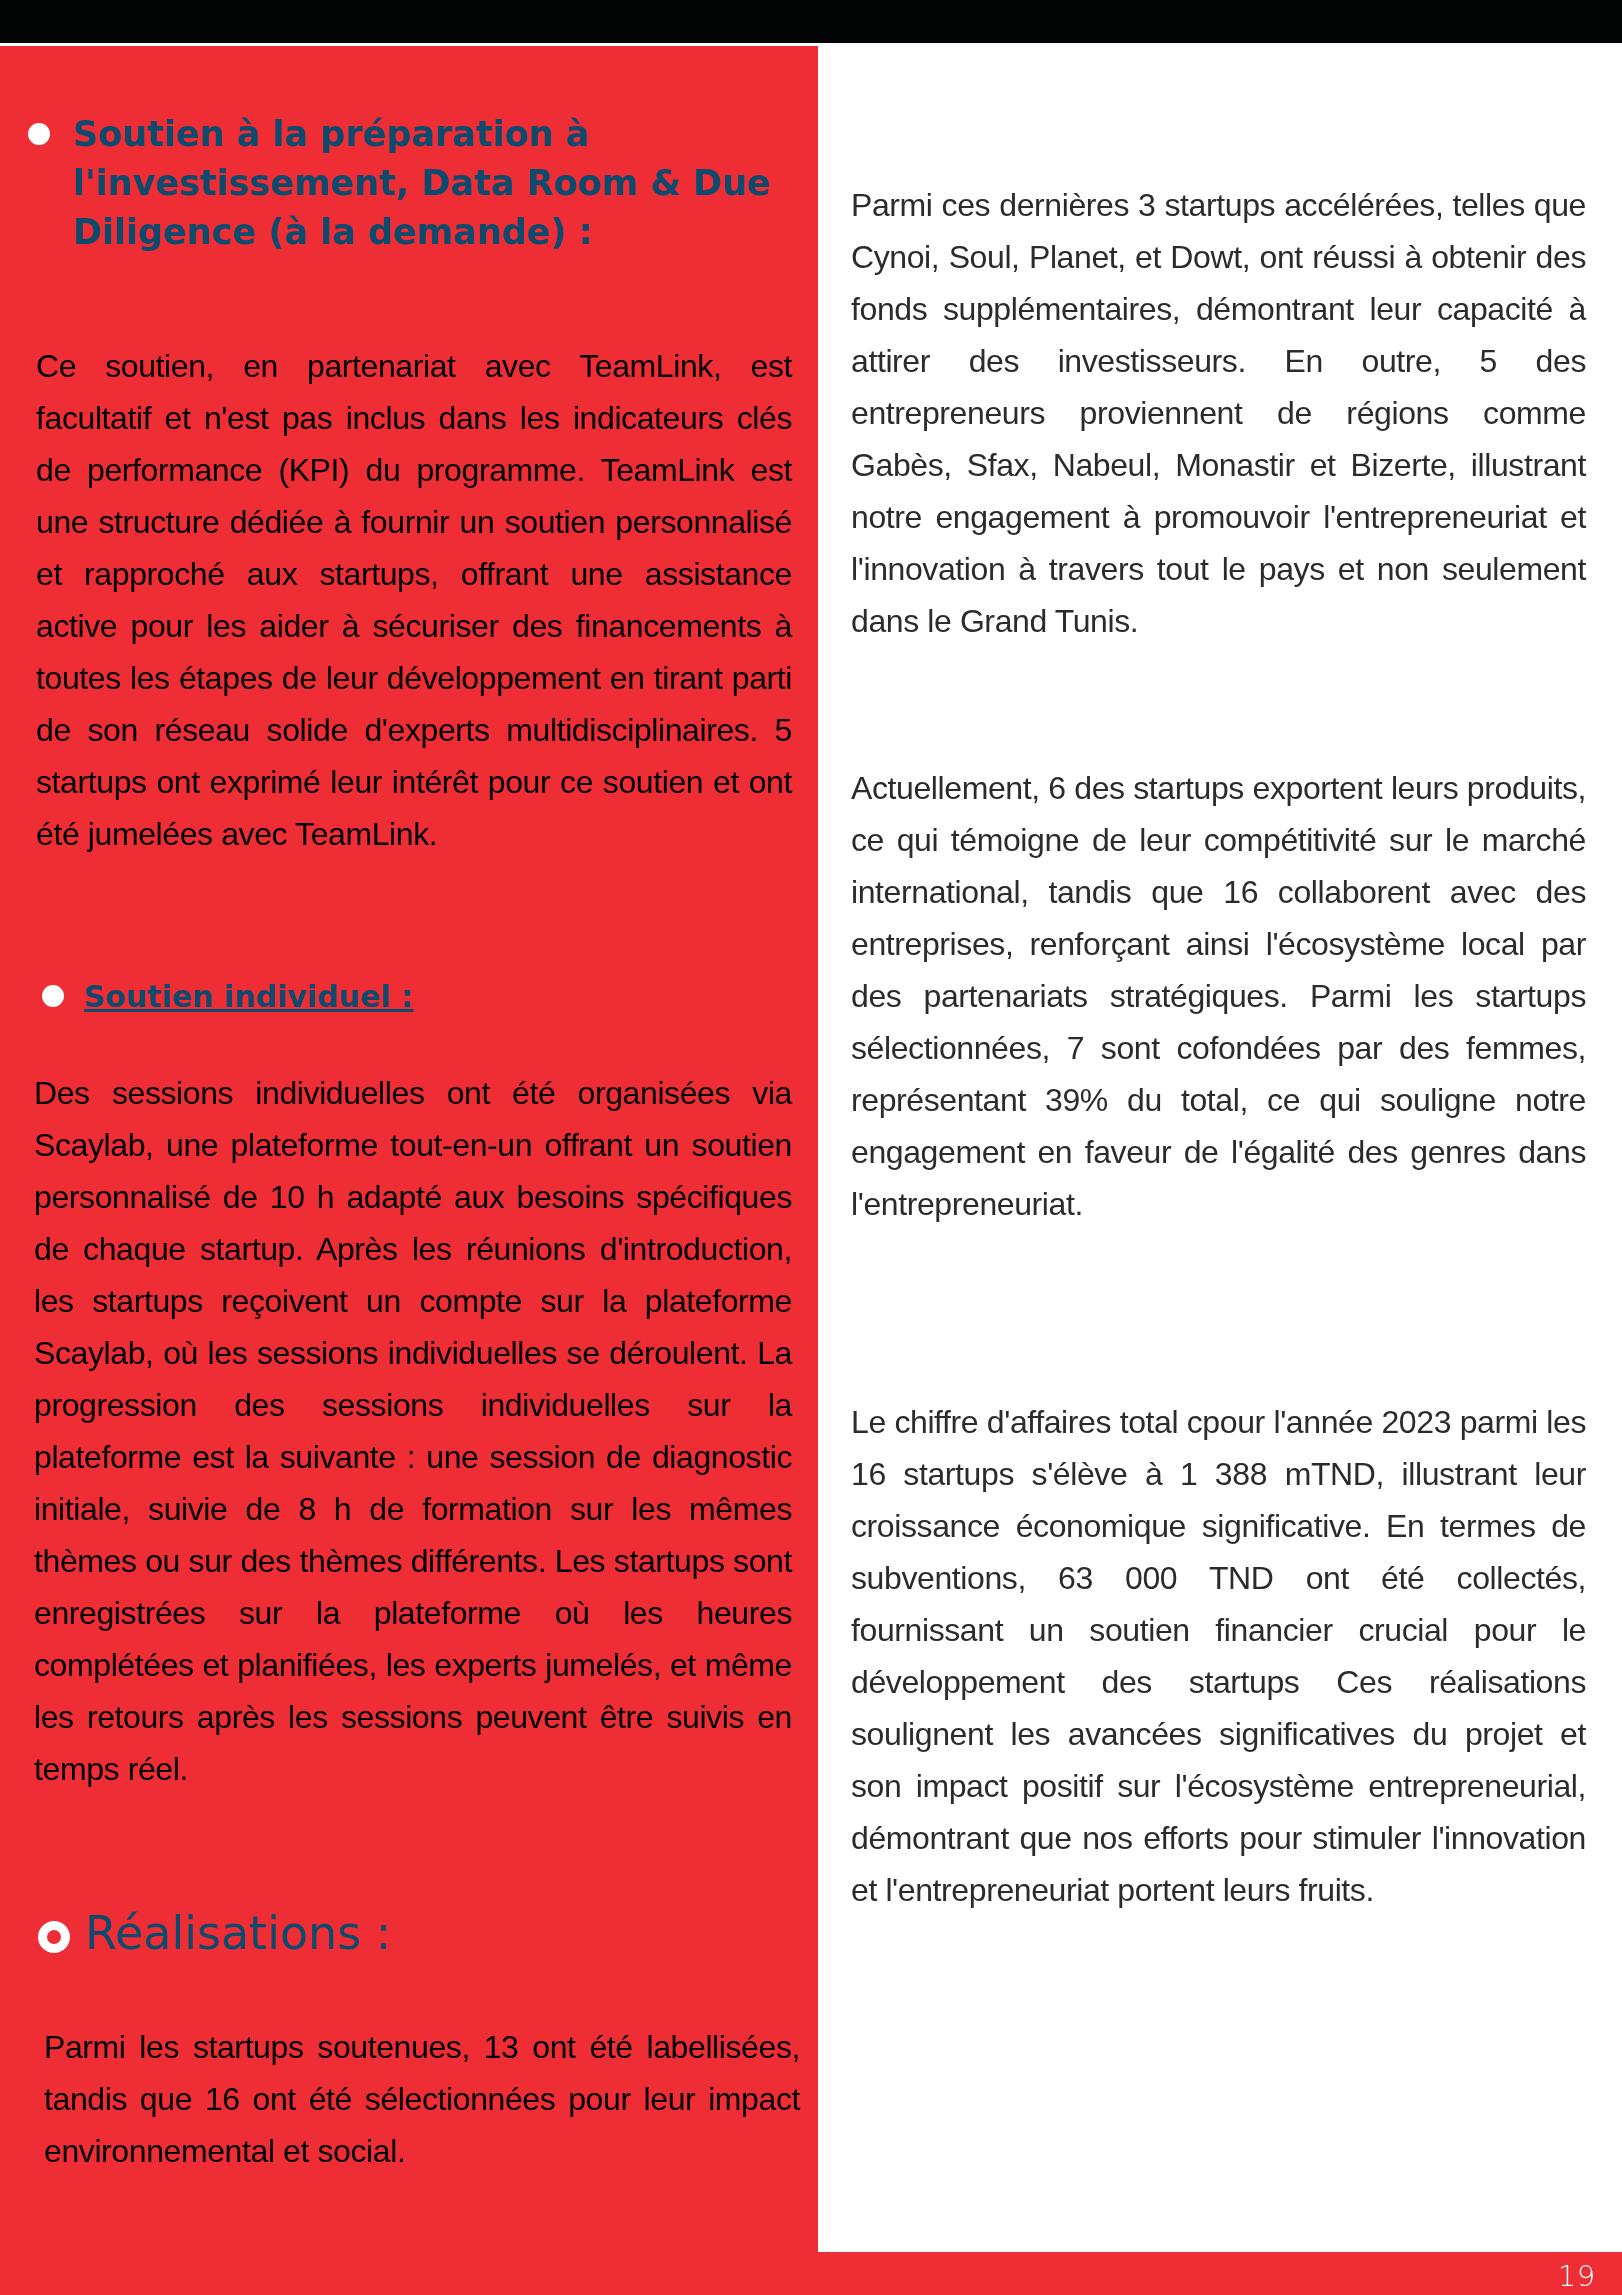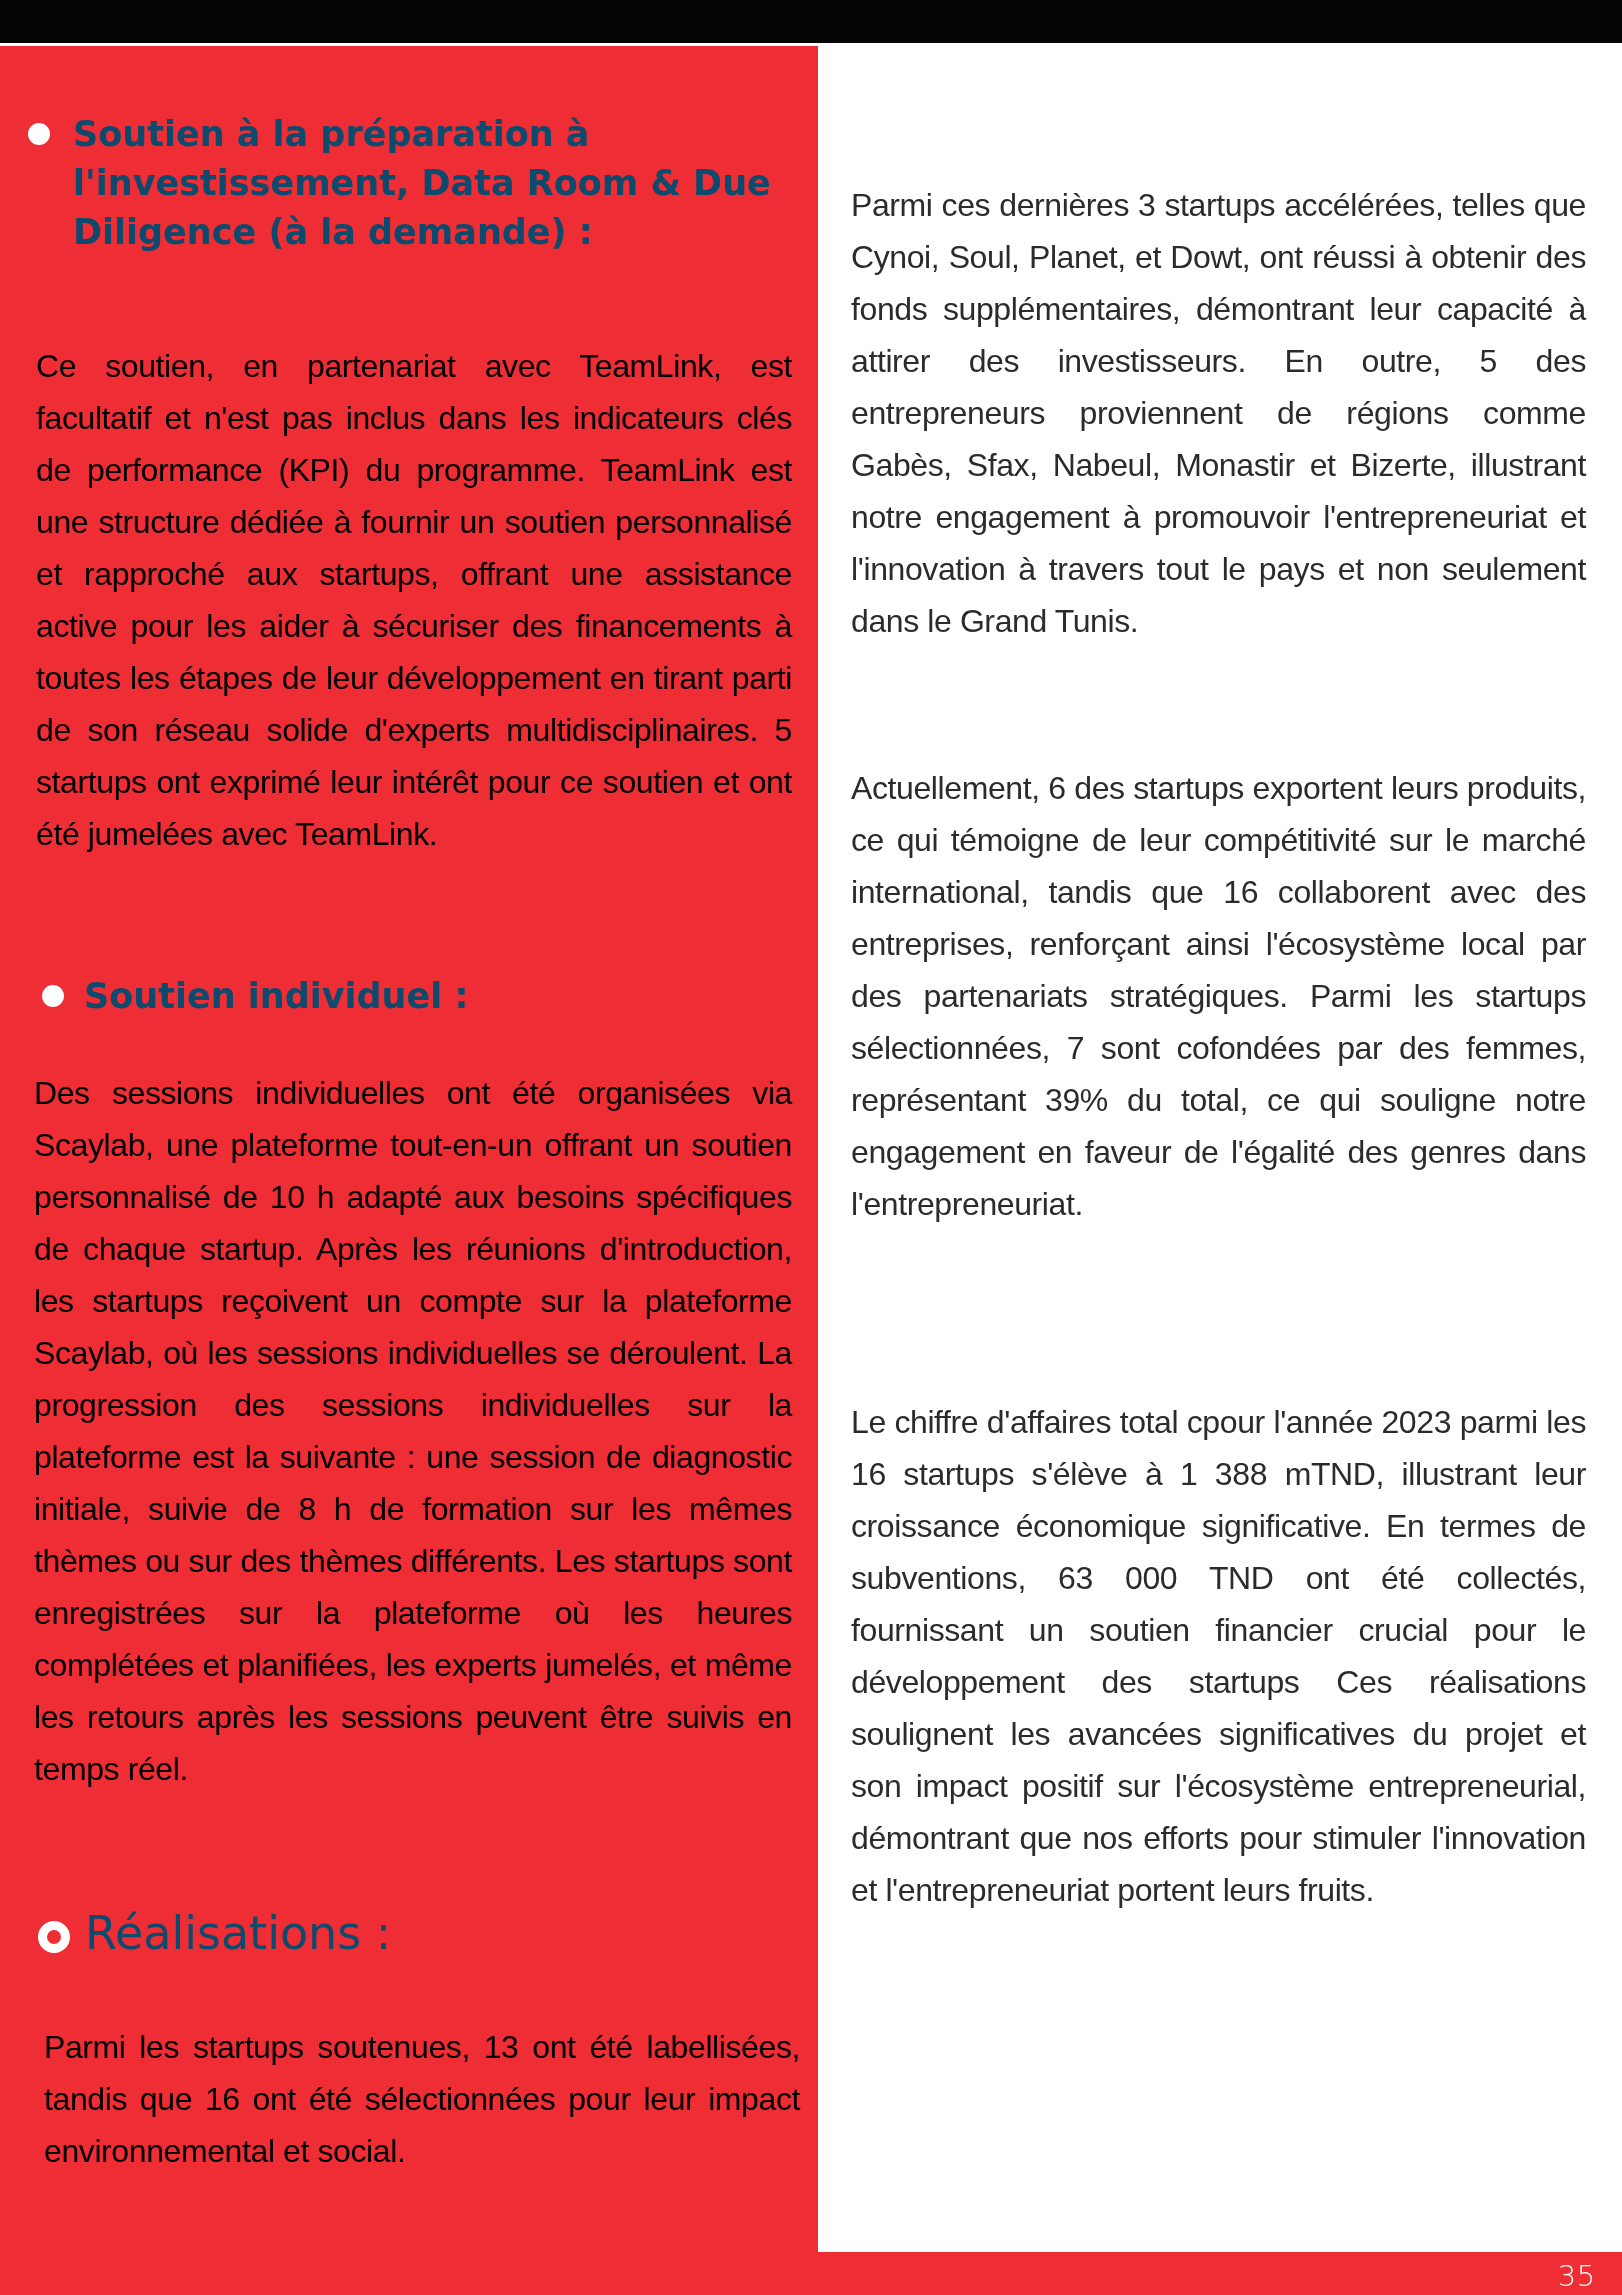--- a/index.html
+++ b/index.html
@@ -8,21 +8,21 @@
     background:#ffffff;
     font-family:"Liberation Sans", sans-serif;
   }
   .top-bar { position:absolute; left:0; top:0; width:1622px; height:43px; background:#040605; }
   .red-panel { position:absolute; left:0; top:46px; width:818px; height:2250px; background:#ee2d35; }
   .bottom-strip { position:absolute; left:818px; top:2252px; width:804px; height:44px; background:#ee2d35; }
   .page-number { position:absolute; right:26px; top:2259px; color:#ffffff; font-size:29px; font-family:"DejaVu Sans", sans-serif; font-weight:300; letter-spacing:0.7px; }
 
   .heading { position:absolute; color:#0c4a6e; font-family:"DejaVu Sans", sans-serif; font-weight:bold; }
   .h1 { left:73px; top:110px; width:707px; font-size:35px; line-height:49px; }
-  .h2 { left:84px; top:972px; font-size:35px; line-height:49px; }
+  .h2 { left:84px; top:972px; font-size:30px; line-height:49px;text-decoration:underline; }
   .h3 { left:85px; top:1904px; font-size:46px; line-height:59px; font-weight:normal;text-align:right; }
 
   .bullet-dot { position:absolute; width:22px; height:22px; border-radius:50%; background:#ffffff; }
   .dot1 { left:27.5px; top:123px; }
   .dot2 { left:42px; top:985px; }
   .ring { position:absolute; left:38px; top:1921px; width:14.4px; height:14.4px; border-radius:50%; border:9.2px solid #ffffff; background:transparent; }
 
   .para { position:absolute; text-align:justify; font-size:32px; line-height:52px; font-family:"Liberation Sans", sans-serif; letter-spacing:-0.4px; }
   .para.white { color:#000000; }
   .para.dark { color:#2b2b2e; }
@@ -32,21 +32,21 @@
   .p-right1 { left:851px; top:147px; width:735px; }
   .p-right2 { left:851px; top:730px; width:735px; }
   .p-right3 { left:851px; top:1364px; width:735px; }
 </style>
 </head>
 <body>
 
 <div class="top-bar"></div>
 <div class="red-panel"></div>
 <div class="bottom-strip"></div>
-<div class="page-number">35</div>
+<div class="page-number">19</div>
 
 <span class="bullet-dot dot1"></span>
 <div class="heading h1">Soutien à la préparation à l'investissement, Data Room &amp; Due Diligence (à la demande) :</div>
 <p class="para white p-left1">Ce soutien, en partenariat avec TeamLink, est facultatif et n'est pas inclus dans les indicateurs clés de performance (KPI) du programme. TeamLink est une structure dédiée à fournir un soutien personnalisé et rapproché aux startups, offrant une assistance active pour les aider à sécuriser des financements à toutes les étapes de leur développement en tirant parti de son réseau solide d'experts multidisciplinaires. 5 startups ont exprimé leur intérêt pour ce soutien et ont été jumelées avec TeamLink.</p>
 
 <span class="bullet-dot dot2"></span>
 <div class="heading h2">Soutien individuel :</div>
 <p class="para white p-left2">Des sessions individuelles ont été organisées via Scaylab, une plateforme tout-en-un offrant un soutien personnalisé de 10 h adapté aux besoins spécifiques de chaque startup. Après les réunions d'introduction, les startups reçoivent un compte sur la plateforme Scaylab, où les sessions individuelles se déroulent. La progression des sessions individuelles sur la plateforme est la suivante : une session de diagnostic initiale, suivie de 8 h de formation sur les mêmes thèmes ou sur des thèmes différents. Les startups sont enregistrées sur la plateforme où les heures complétées et planifiées, les experts jumelés, et même les retours après les sessions peuvent être suivis en temps réel.</p>
 
 <span class="ring"></span>

